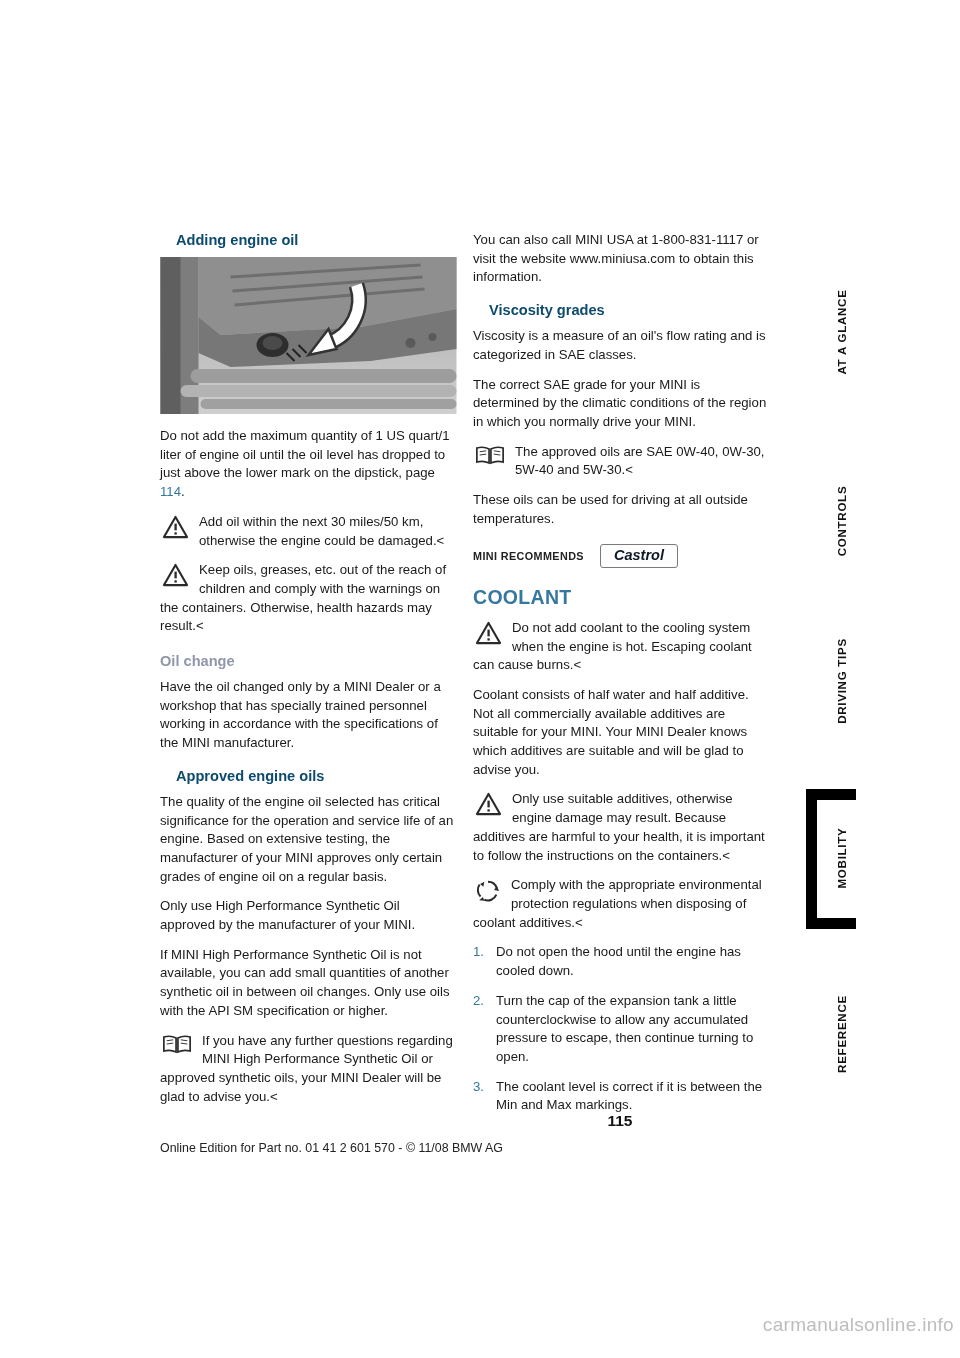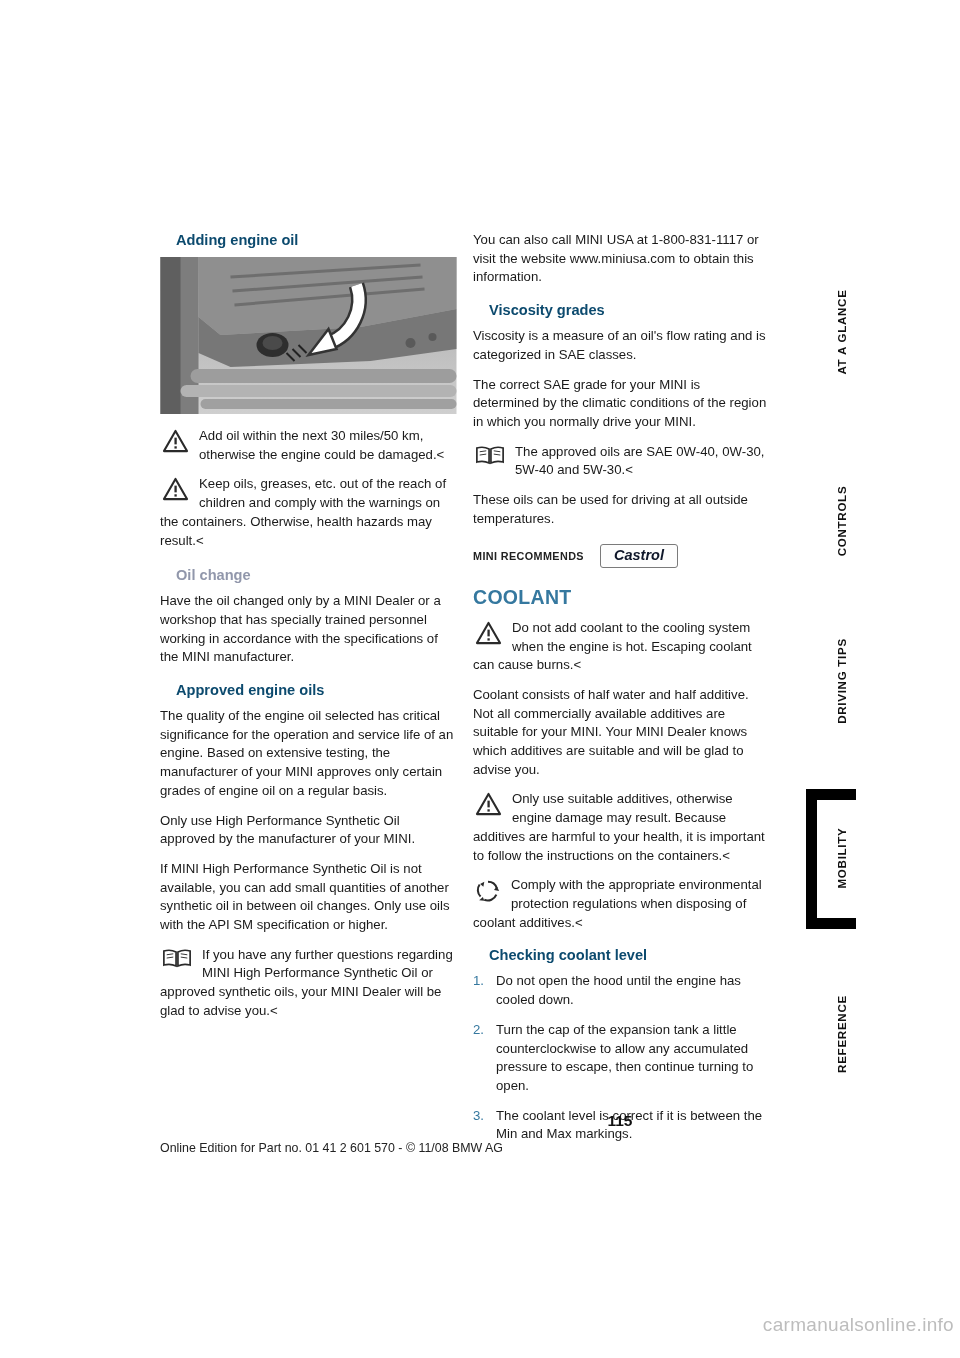--- a/index.html
+++ b/index.html
@@ -10,21 +10,21 @@
     color:#1a1a1a;
   }
   .page { position:relative; width:960px; height:1358px; overflow:hidden; background:#ffffff; }
 
   .col { position:absolute; top:231px; font-size:13.2px; line-height:18.7px; }
   .col-left  { left:160px; width:297px; }
   .col-right { left:473px; width:294px; }
 
   p { margin:0 0 11px; }
   .h-blue   { color:#0c4a6e; font-size:14.6px; font-weight:bold; line-height:19px; margin:0 16px 7px; }
-  .h-gray   { color:#9197ab; font-size:14.6px; font-weight:bold; line-height:19px; margin:16px 16px 7px; }
+  .h-gray   { color:#9197ab; font-size:14.6px; font-weight:bold; line-height:19px; margin:16px 0 7px; }
   .h-sub    { margin-top:14px; }
   .h-big    { color:#35789f; font-size:19.5px; font-weight:bold; letter-spacing:0.3px; margin:20px 0 12px; }
   a.pagelink { color:#35789f; text-decoration:none; cursor:pointer; }
 
   .photo { width:297px; height:157px; margin:5px 0 13px; display:block; }
 
   .note { margin:2px 0 11px; }
   .note .icon { float:left; margin:2px 10px 2px 2px; }
 
   .recommends { display:flex; align-items:center; gap:16px; margin:16px 0 2px; }
@@ -88,20 +88,21 @@
       <rect x="30" y="112" width="266" height="14" rx="7" fill="#9d9d9d"></rect>
       <rect x="20" y="128" width="276" height="12" rx="6" fill="#b3b3b3"></rect>
       <rect x="40" y="142" width="256" height="10" rx="5" fill="#a0a0a0"></rect>
       <circle cx="250" cy="86" r="5" fill="#5a5a5a"></circle>
       <circle cx="272" cy="80" r="4" fill="#5a5a5a"></circle>
       <path d="M196,28 a46,46 0 0 1 -28,58" fill="none" stroke="#333333" stroke-width="16"></path>
       <path d="M196,28 a46,46 0 0 1 -28,58" fill="none" stroke="#ffffff" stroke-width="11"></path>
       <path d="M176,92 L148,98 L168,72 Z" fill="#ffffff" stroke="#333333" stroke-width="2.5"></path>
     </svg>
 
+    <p><span>Do not add the maximum quantity of 1 US quart/1 liter of engine oil until the oil level has dropped to just above the lower mark on the dipstick, page </span><a class="pagelink">114</a><span>.</span></p>
 
     <div class="note">
       <span class="icon">
         <svg viewBox="0 0 28 25" width="27" height="24">
             <path d="M14,2 L26,23 L2,23 Z" fill="#ffffff" stroke="#2a2a2a" stroke-width="2.2" stroke-linejoin="round"></path>
             <rect x="12.9" y="9" width="2.4" height="7" fill="#2a2a2a"></rect>
             <rect x="12.9" y="18" width="2.4" height="2.4" fill="#2a2a2a"></rect>
           </svg>
       </span>
       <span>Add oil within the next 30 miles/50 km, otherwise the engine could be damaged.&lt;</span>
@@ -212,21 +213,20 @@
             <g fill="#2a2a2a">
               <path d="M23.5,9 L26,14 L20.5,13 Z"></path>
               <path d="M10,24.5 L4.5,24 L8.5,20.5 Z"></path>
               <path d="M5.5,6.5 L10,4 L9,9.5 Z"></path>
             </g>
           </svg>
       </span>
       <span>Comply with the appropriate environmental protection regulations when disposing of coolant additives.&lt;</span>
     </div>
 
-    <div class="h-blue h-sub">Checking coolant level</div>
 
     <div class="step">
       <span class="num">1.</span>
       <span class="txt">Do not open the hood until the engine has cooled down.</span>
     </div>
     <div class="step">
       <span class="num">2.</span>
       <span class="txt">Turn the cap of the expansion tank a little counterclockwise to allow any accumulated pressure to escape, then continue turning to open.</span>
     </div>
     <div class="step">

